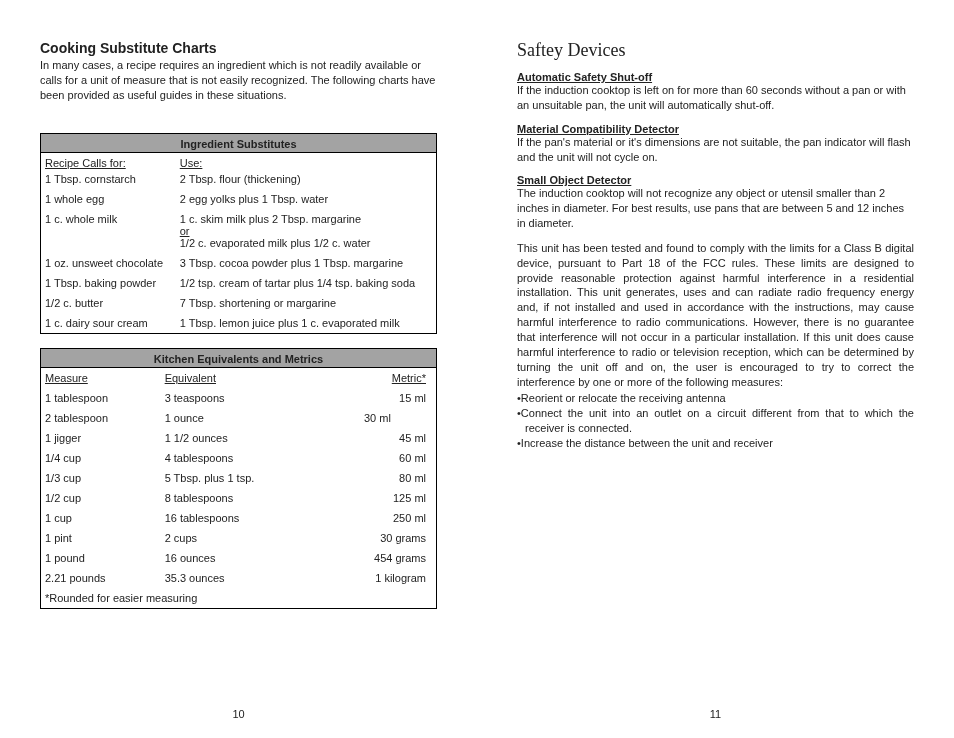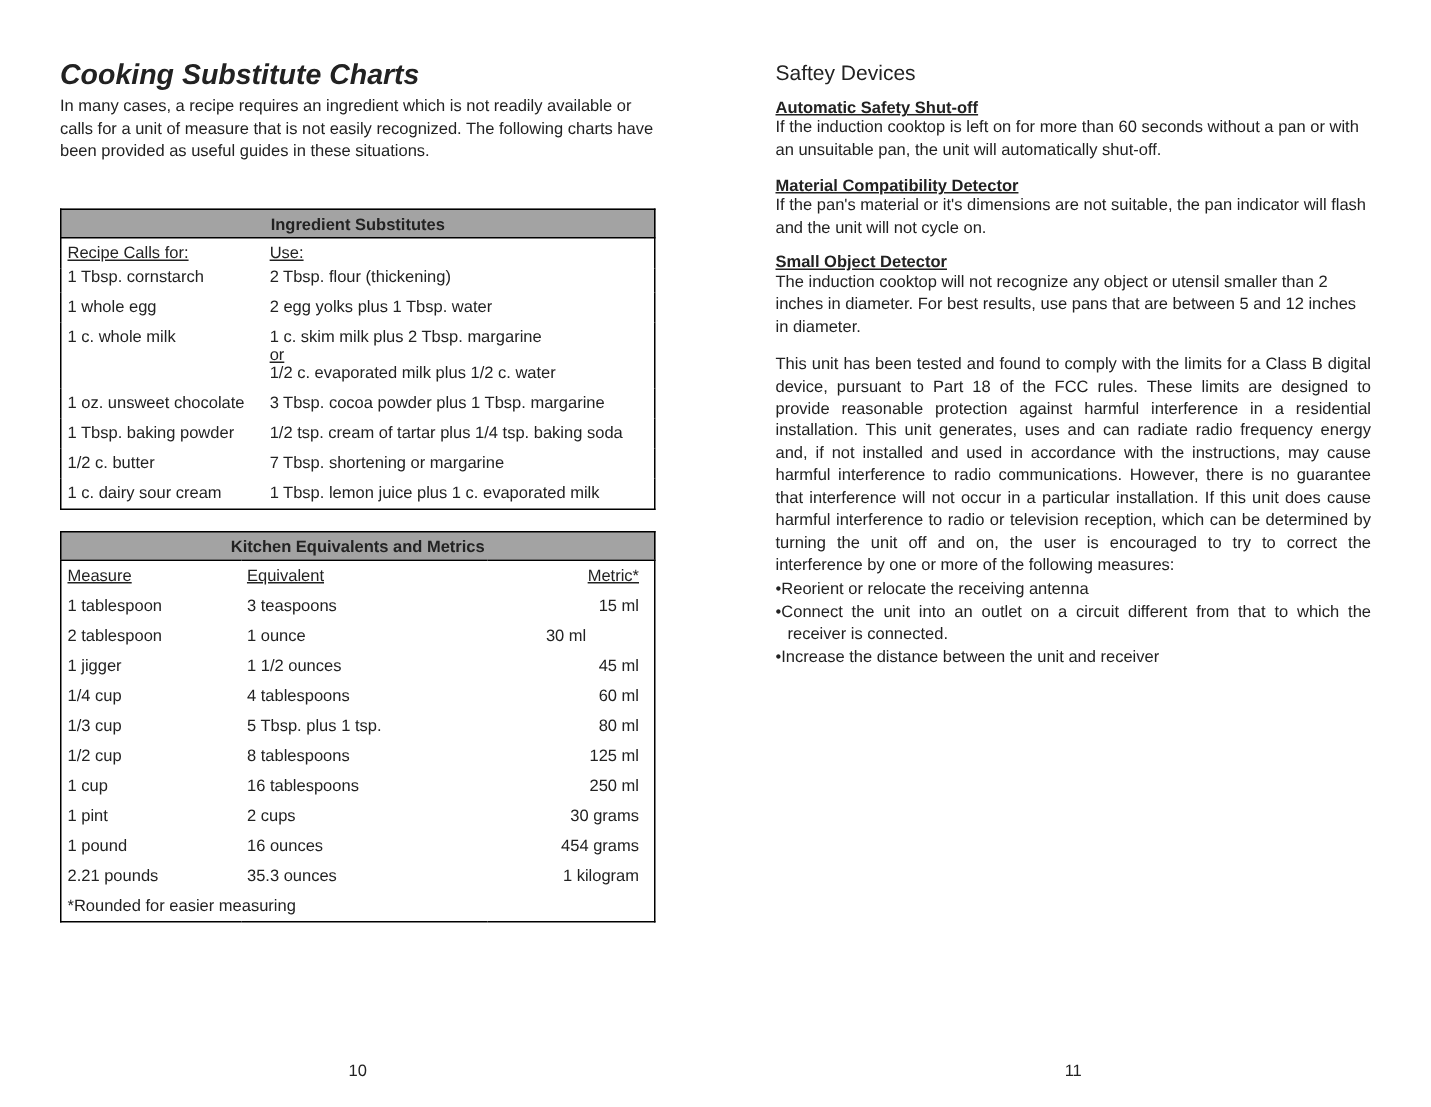--- a/index.html
+++ b/index.html
@@ -25,29 +25,29 @@
   }
   .page-num {
     position: absolute;
     bottom: 18px;
     left: 0;
     right: 0;
     text-align: center;
     font-size: 11px;
   }
   h2.section {
-    font-size: 19px;
+    font-size: 14px;
     font-weight: bold;
     margin: 0 0 2px 0;
-    font-style: italic;
   }
   h1.safety {
-    font-size: 14px;
+    font-size: 18px;
     font-weight: normal;
     margin: 0 0 2px 0;
+    font-family: Liberation Serif, serif;
   }
   p {
     margin: 0 0 10px 0;
     line-height: 1.35;
   }
   .sub-h {
     font-weight: bold;
     text-decoration: underline;
     margin-bottom: 0;
     display: block;

